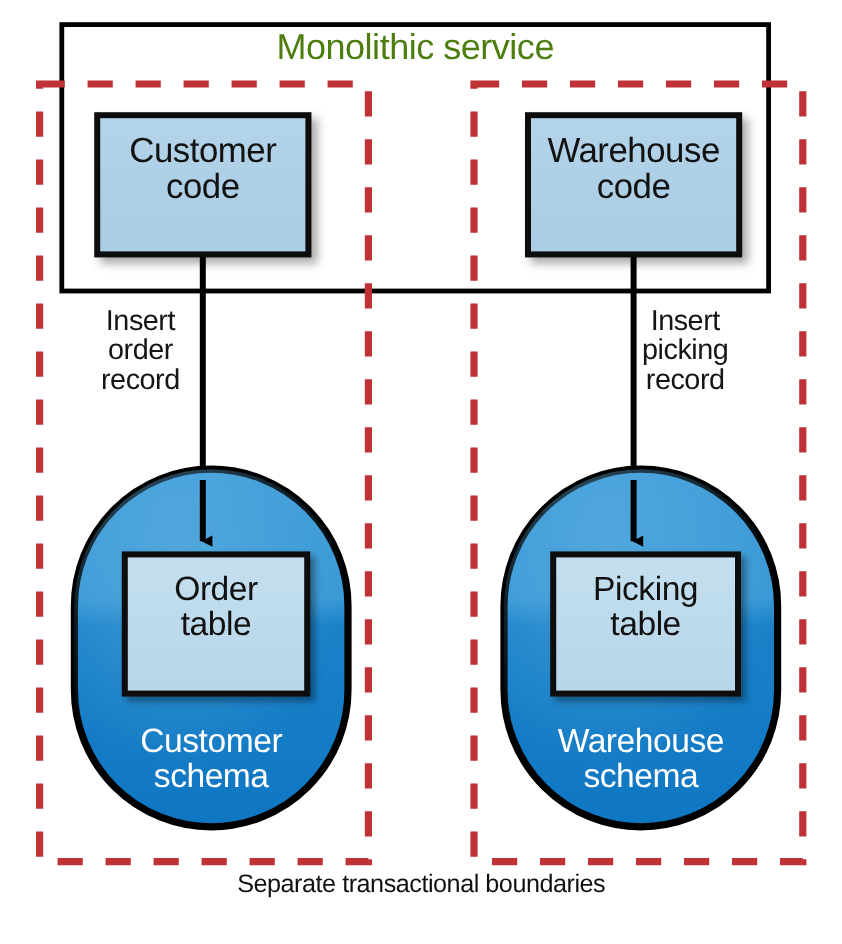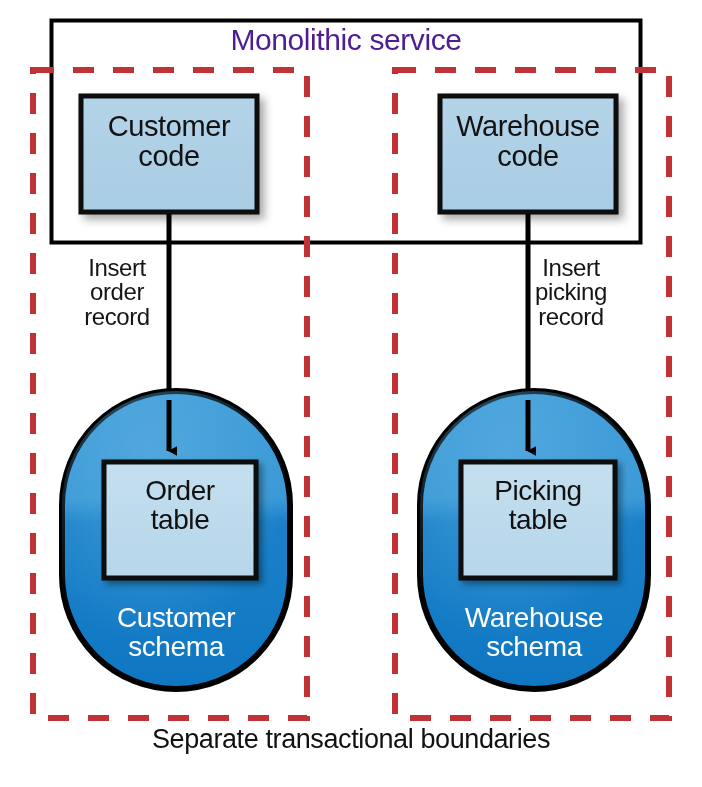--- a/index.html
+++ b/index.html
@@ -30,21 +30,21 @@
   }
 
   
   .txt {
     position: absolute;
     text-align: center;
     line-height: 1.02;
     white-space: pre;
     font-family: "Liberation Sans", "DejaVu Sans", sans-serif;
     font-stretch: condensed;
-    color: #4c1d95;
+    color: #4d7c0f;
     letter-spacing: -0.4px;
   }
 
   #monolith-title {
     left: 51px;
     top: 25px;
     width: 590px;
     font-size: 30px;
     font-weight: 400;
   }
@@ -110,21 +110,21 @@
   #warehouse-schema-label {
     left: 420px;
     top: 604px;
     width: 228px;
   }
 
   #boundaries-caption {
     left: 41px;
     top: 726px;
     width: 620px;
-    font-size: 27px;
+    font-size: 21px;
     font-weight: 400;
     color: #111111;
   }
 </style>
 </head>
 <body>
 
 <div id="diagram-root">
 
   <svg class="svg-layer" viewBox="0 0 702 787" xmlns="http://www.w3.org/2000/svg">

